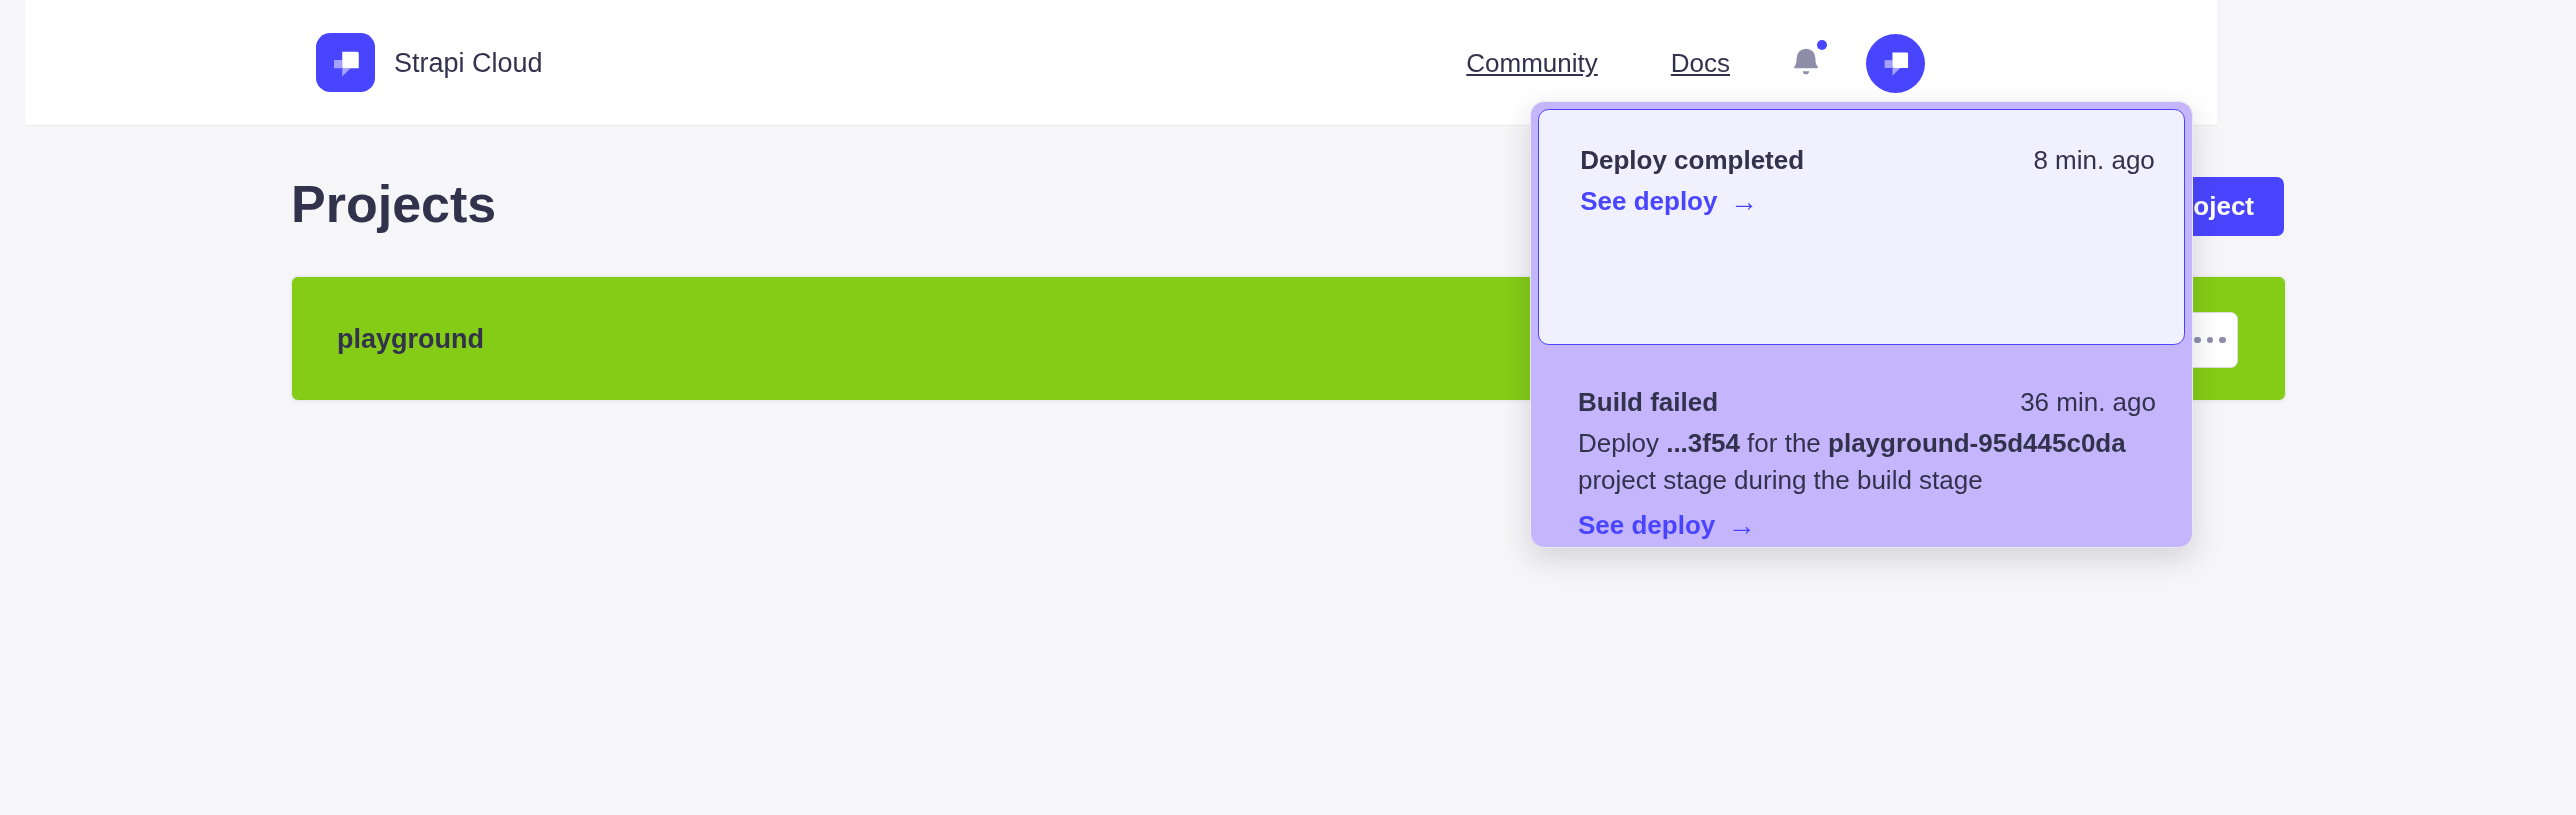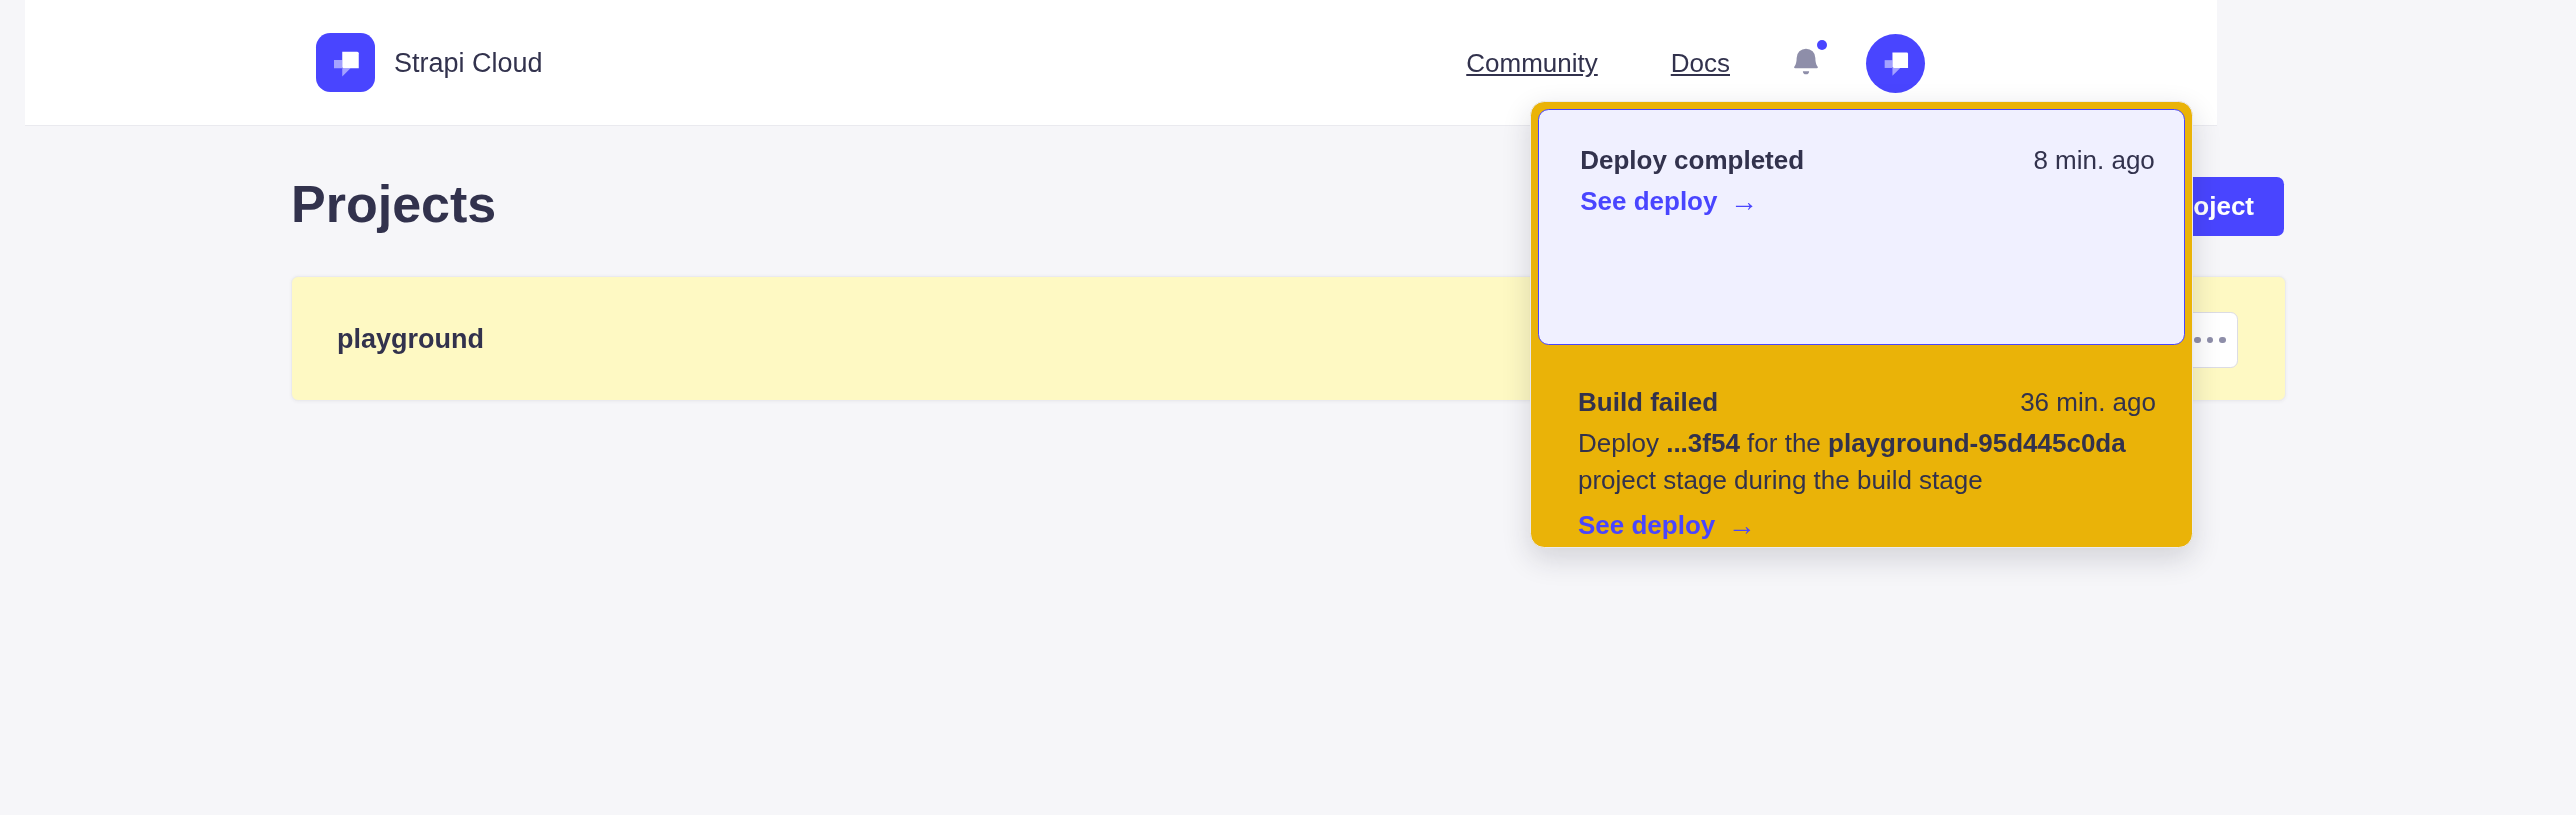--- a/index.html
+++ b/index.html
@@ -51,39 +51,39 @@
     font-size:52px; font-weight:700; color:#32324D; z-index:1;
   }
   .create-btn {
     position:absolute; right:292px; top:177px; height:59px;
     background:#4945FF; color:#FFFFFF; border:none; border-radius:7.2px;
     font-family:"Liberation Sans", sans-serif;
     font-size:26px; font-weight:600; padding:0 30px; cursor:pointer; z-index:1;
   }
   .project-card {
     position:absolute; left:291px; top:276px; width:1995px; height:125px;
-    background:#fef9c3; border:0.9px solid #EAEAEF; border-radius:7.2px;
+    background:#84cc16; border:0.9px solid #EAEAEF; border-radius:7.2px;
     box-shadow:0 0.9px 3.6px rgba(33,33,52,0.05); z-index:1;
   }
   .project-name {
     position:absolute; left:45px; top:0; height:125px;
     display:flex; align-items:center;
     font-size:27px; font-weight:600; color:#32324D;
   }
   .menu-btn {
     position:absolute; right:47px; top:35px; width:56px; height:56px;
     background:#FFFFFF; border:0.9px solid #DCDCE4; border-radius:7.2px;
     display:flex; align-items:center; justify-content:center; gap:6.3px; cursor:pointer;
   }
   .menu-btn .dot { width:6.3px; height:6.3px; border-radius:50%; background:#8E8EA9; }
 
   
   .notif-panel {
     position:absolute; left:1530px; top:101px; width:663px; height:447px;
-    background:#eab308; border:0.9px solid #EAEAEF; border-radius:14.3px;
+    background:#c4b5fd; border:0.9px solid #EAEAEF; border-radius:14.3px;
     box-shadow:0 10.7px 29px rgba(33,33,52,0.16); z-index:5;
   }
   .notif-item { font-size:26px; line-height:37px; color:#32324D; }
   .notif-item.highlighted {
     margin:7.2px; height:236px;
     background:#F0F0FF; border:1.8px solid #4945FF; border-radius:10.7px;
     padding:32px 29px 0 41px;
   }
   .notif-item.plain { padding:32px 36px 0 47px; }
   .notif-head { display:flex; justify-content:space-between; align-items:baseline; margin-bottom:3.6px; }

